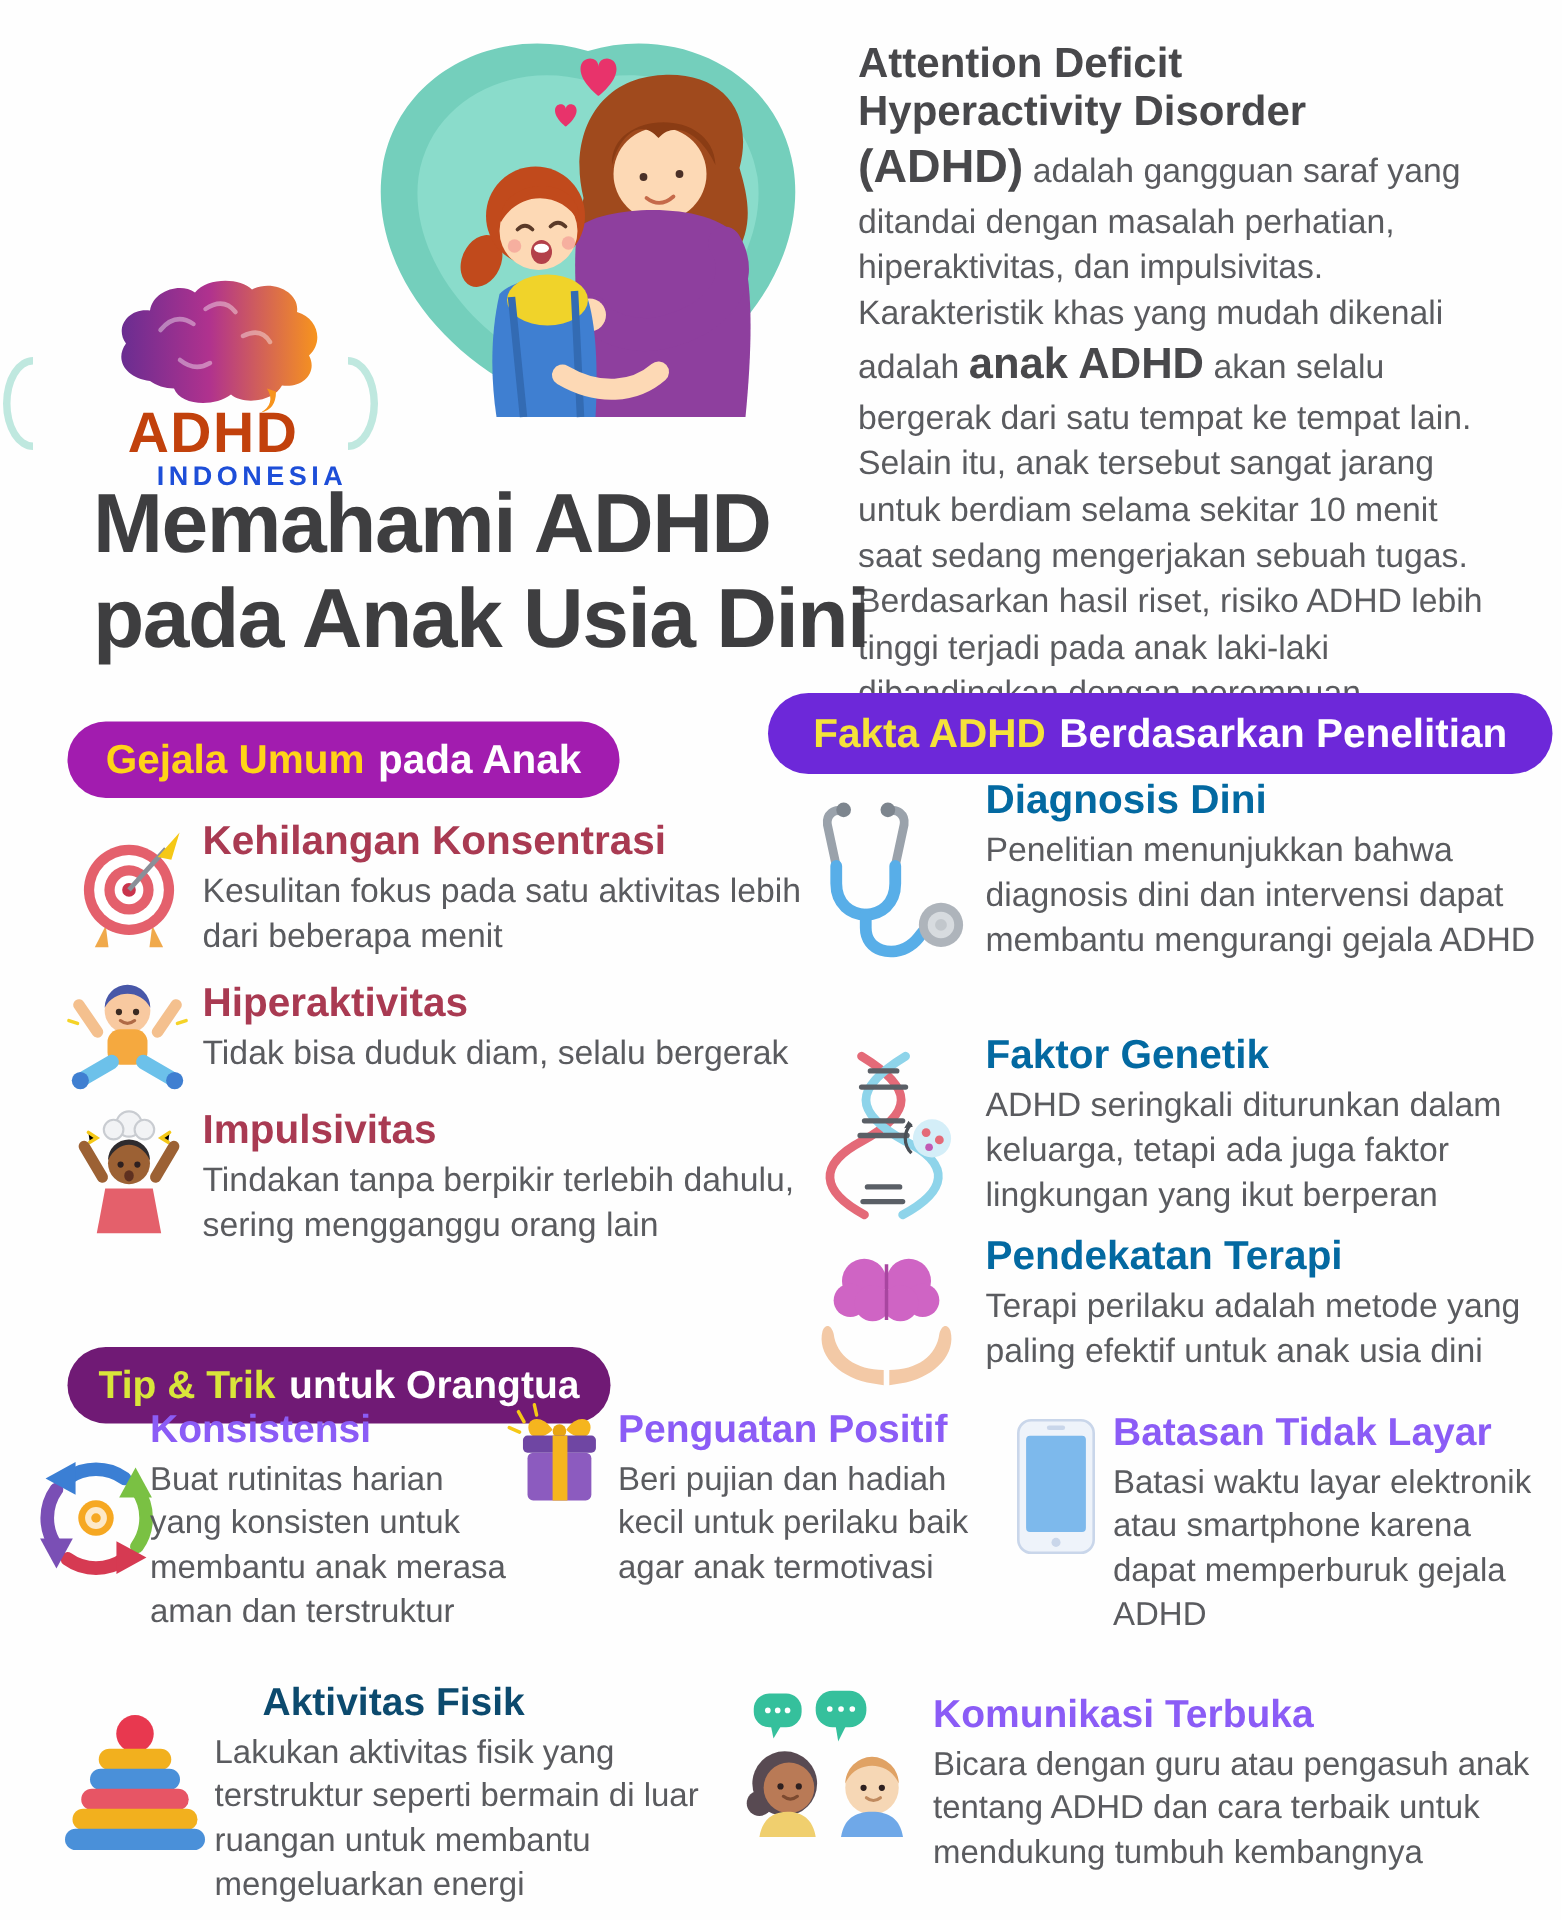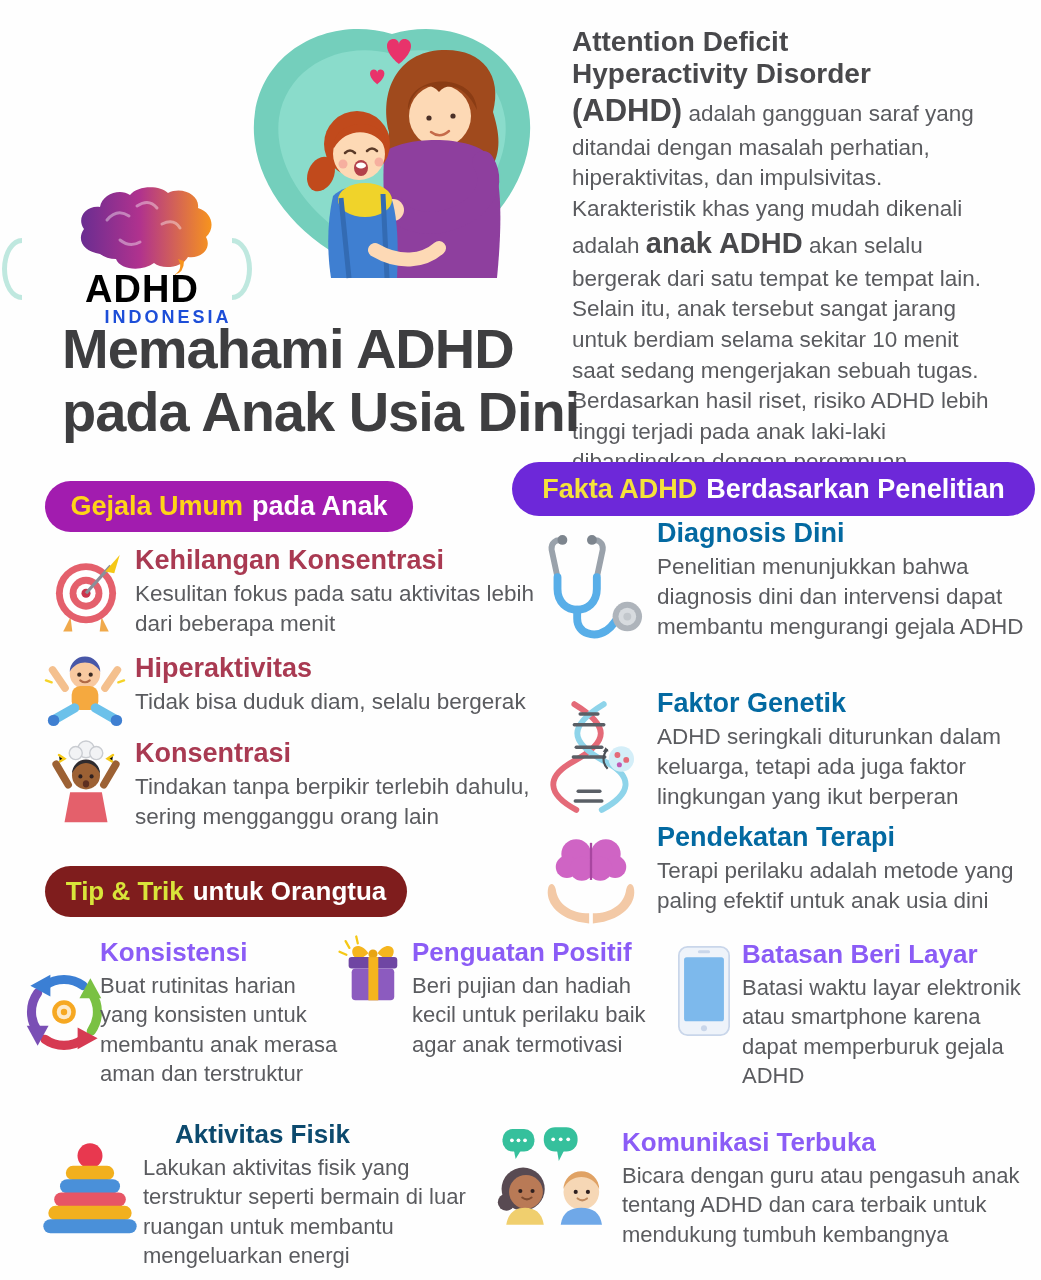--- a/index.html
+++ b/index.html
@@ -2,21 +2,21 @@
 <html><head>
 <meta charset="utf-8">
 <style>
   html,body{margin:0;padding:0;background:#ffffff;}
   .page{position:relative;width:1041px;height:1280px;background:#fefefe;overflow:hidden;
         font-family:"Liberation Sans", sans-serif;color:#58585c;}
   .abs{position:absolute;}
 
   
   .logo{left:42px;top:182px;width:200px;text-align:center;}
-  .logo-word{font-size:38px;font-weight:bold;color:#000000;letter-spacing:1px;line-height:.9;margin-top:-6px;}
+  .logo-word{font-size:38px;font-weight:bold;color:#c2410c;letter-spacing:1px;line-height:.9;margin-top:-6px;}
   .logo-sub{font-size:18px;font-weight:bold;color:#1d4ed8;letter-spacing:3px;margin-left:52px;margin-top:1px;}
   .logo-arc{width:30px;height:52px;border:5px solid rgba(111,205,185,.8);border-radius:50%;opacity:.55;}
   .logo-arc.l{left:2px;top:238px;clip-path:inset(0 50% 0 0);}
   .logo-arc.r{left:212px;top:238px;clip-path:inset(0 0 0 50%);}
 
   
   .intro{left:572px;top:26px;width:424px;}
   .intro-h{font-size:28px;font-weight:bold;color:#48484b;line-height:1.15;}
   .intro-p{font-size:22.5px;line-height:1.36;color:#5a5b5f;margin-top:0;}
   .intro-adhd{font-size:31px;font-weight:bold;color:#48484b;}
@@ -27,21 +27,21 @@
 
   
   .pill{border-radius:30px;display:flex;align-items:center;justify-content:center;gap:9px;
         font-weight:bold;white-space:nowrap;}
   .pill .hl{}
   .pill .rest{color:#ffffff;}
   .pill-gejala{left:45px;top:481px;width:368px;height:51px;background:#a21caf;font-size:27px;}
   .pill-gejala .hl{color:#ffd417;}
   .pill-fakta{left:512px;top:462px;width:523px;height:54px;background:#6d28d9;font-size:27px;}
   .pill-fakta .hl{color:#f5e23a;}
-  .pill-tips{left:45px;top:866px;width:362px;height:51px;background:#7f1d1d;font-size:26px;}
+  .pill-tips{left:45px;top:898px;width:362px;height:51px;background:#701a75;font-size:26px;}
   .pill-tips .hl{color:#d9e53a;}
 
   
   .item-title{font-weight:bold;line-height:1.15;margin-bottom:3px;}
   .item-desc{line-height:1.34;color:#5a5b5f;}
   .g-title{font-size:27px;color:#a93a52;}
   .g-desc{font-size:22.5px;}
   .f-title{font-size:27px;color:#0369a1;}
   .f-desc{font-size:22.5px;}
   .t-title{font-size:26px;color:#8b5cf6;}
@@ -197,21 +197,21 @@
         </g>
       <circle cx="45" cy="40" r="15" fill="#9c6134"></circle>
       <path d="M30,38 A15,15 0 0 1 60,38 C53,23 37,23 30,38 Z" fill="#2e2b2e"></path>
       <circle cx="39" cy="41" r="2.2" fill="#2e2020"></circle>
         <circle cx="51" cy="41" r="2.2" fill="#2e2020"></circle>
       <ellipse cx="45" cy="49" rx="3.4" ry="4" fill="#5e3020"></ellipse>
       <path d="M28,58 L62,58 L68,90 L22,90 Z" fill="#e4606b"></path>
     </svg>
   </div>
   <div class="abs" style="left:135px;top:738px;width:420px;">
-    <div class="item-title g-title">Konsentrasi</div>
+    <div class="item-title g-title">Impulsivitas</div>
     <div class="item-desc g-desc">Tindakan tanpa berpikir terlebih dahulu, sering mengganggu orang lain</div>
   </div>
 
   <div class="abs pill pill-fakta">
     <span class="hl">Fakta ADHD</span>
     <span class="rest">Berdasarkan Penelitian</span>
   </div>
 
   <div class="abs" style="left:528px;top:530px;">
     <svg width="118" height="126" viewBox="0 0 120 128">
@@ -331,21 +331,21 @@
 
   <div class="abs" style="left:678px;top:945px;">
     <svg width="52" height="92" viewBox="0 0 60 104">
       <rect x="1" y="1" width="58" height="102" rx="10" fill="#eef3fa" stroke="#c9d6ea" stroke-width="2"></rect>
       <rect x="7" y="13" width="46" height="74" rx="3" fill="#7db9ec"></rect>
       <rect x="23" y="5" width="14" height="3.5" rx="1.75" fill="#c9d6ea"></rect>
       <circle cx="30" cy="95" r="3.5" fill="#c9d6ea"></circle>
     </svg>
   </div>
   <div class="abs" style="left:742px;top:940px;width:295px;">
-    <div class="item-title t-title">Batasan Beri Layar</div>
+    <div class="item-title t-title">Batasan Tidak Layar</div>
     <div class="item-desc t-desc">Batasi waktu layar elektronik atau smartphone karena dapat memperburuk gejala ADHD</div>
   </div>
 
   <div class="abs" style="left:40px;top:1142px;">
     <svg width="100" height="96" viewBox="0 0 120 114">
       <circle cx="60" cy="16" r="15" fill="#e8384f"></circle>
       <rect x="31" y="28" width="58" height="17" rx="8.5" fill="#f2b01e"></rect>
       <rect x="24" y="44" width="72" height="17" rx="8.5" fill="#4a90d9"></rect>
       <rect x="17" y="60" width="86" height="17" rx="8.5" fill="#e75565"></rect>
       <rect x="10" y="76" width="100" height="17" rx="8.5" fill="#f2b01e"></rect>

